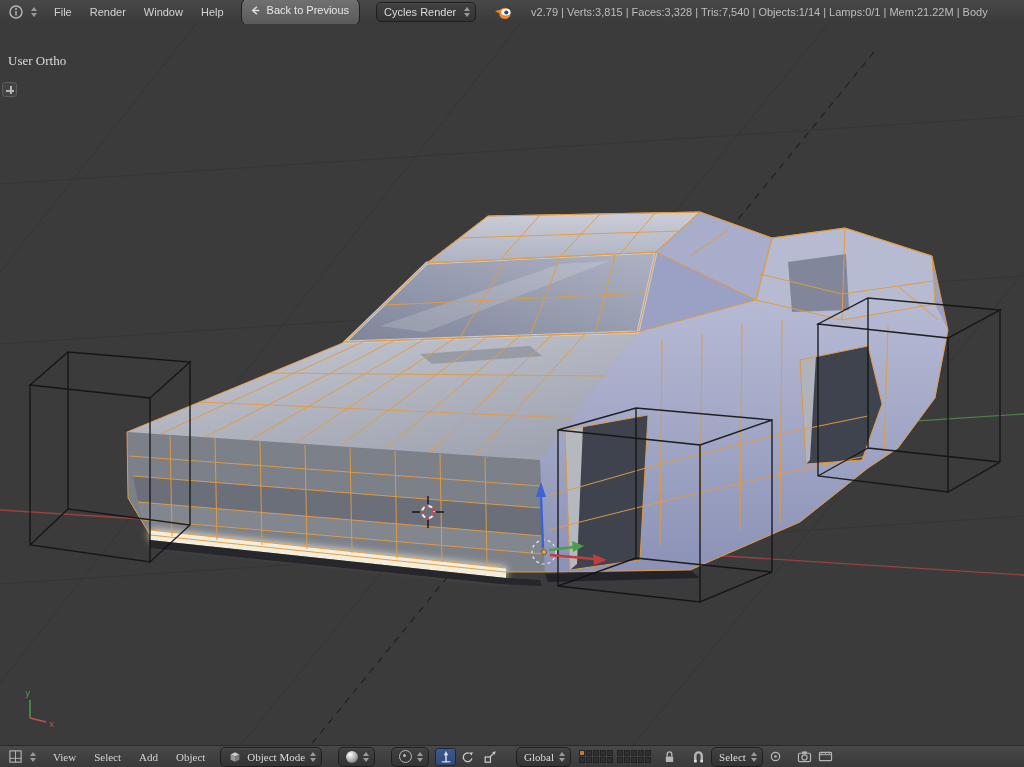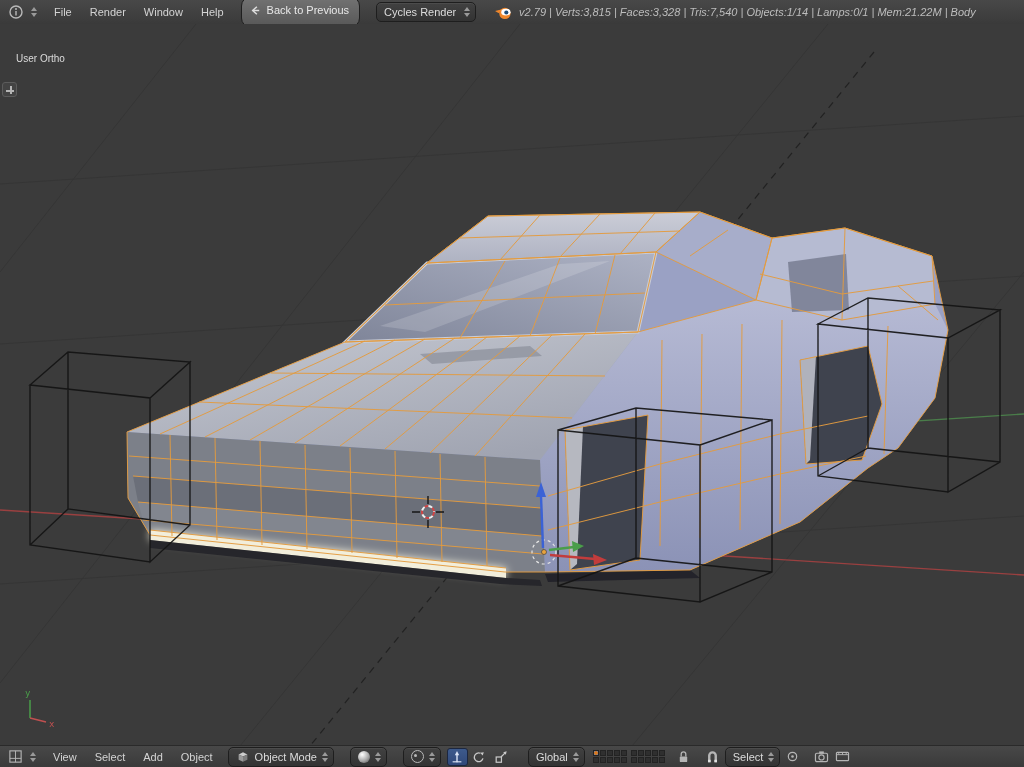--- a/index.html
+++ b/index.html
@@ -1,40 +1,40 @@
 <!DOCTYPE html>
 <html style="--wire: #e39b3f; --axis_x: #9a4040; --axis_y: #4a7d4a; --gizmo_x: #c23c3c; --gizmo_y: #4a9e4a; --gizmo_z: #3b62d6;"><head>
 <meta charset="utf-8">
 <style>
   html,body{margin:0;padding:0;width:1024px;height:767px;overflow:hidden;background:#3b3b3b;
     font-family:"Liberation Sans","DejaVu Sans",sans-serif;-webkit-font-smoothing:antialiased;}
   .bar{position:absolute;left:0;right:0;display:flex;align-items:center;
     background:linear-gradient(#484848,#3a3a3a);color:#cfcfcf;font-size:11px;}
   .topbar{top:0;height:24px;border-bottom:1px solid #262626;padding-left:4px;}
-  .bottombar{bottom:0;height:21px;border-top:1px solid #2a2a2a;padding-left:4px;}
+  .bottombar{bottom:0;height:21px;border-top:1px solid #2a2a2a;padding-left:4px;font-family:Liberation Serif, serif;}
   .menus{display:flex;align-items:flex-end;}
   .menus span{padding:0 9px;cursor:default;color:#d4d4d4;}
   .editor-btn{display:flex;align-items:center;gap:2px;padding:0 4px;margin-right:4px;}
   .steps{display:inline-flex;flex-direction:column;margin-left:5px;gap:2px;}
   .steps i{width:0;height:0;border-left:3px solid transparent;border-right:3px solid transparent;}
   .steps .up{border-bottom:4px solid #9a9a9a;}
   .steps .dn{border-top:4px solid #9a9a9a;}
   .pill{display:flex;align-items:center;gap:5px;margin-left:8px;height:32px;padding:0 10px 4px 7px;
     background:linear-gradient(#737373,#575757);border:1px solid #1f1f1f;border-radius:10px;
     color:#e8e8e8;font-size:11px;font-family:inherit;}
   .dd{display:flex;align-items:center;height:18px;padding:0 5px 0 7px;border-radius:5px;
     background:linear-gradient(#414141,#333333);border:1px solid #1e1e1e;color:#dcdcdc;
     box-shadow:inset 0 1px 0 rgba(255,255,255,.06);}
   .dd .dd-label{white-space:nowrap;}
   .engine-dd{margin-left:16px;min-width:86px;justify-content:space-between;}
   .blender-logo{margin-left:18px;display:flex;align-items:center;}
-  .stats{margin-left:6px;color:#bdbdbd;white-space:nowrap;font-style:italic;}
+  .stats{margin-left:18px;color:#bdbdbd;white-space:nowrap;}
   .viewport{position:absolute;top:24px;left:0;right:0;bottom:21px;background:#3b3b3b;overflow:hidden;}
   .viewport svg{position:absolute;inset:0;width:100%;height:100%;display:block;}
-  .vp-label{position:absolute;left:16px;top:29px;font-size:10px;color:#dcdcdc;}
+  .vp-label{position:absolute;left:8px;top:29px;font-size:13px;color:#dcdcdc;font-family:Liberation Serif, serif;}
   .plus-btn{position:absolute;left:2px;top:58px;width:15px;height:15px;border:1px solid #5c5c5c;
     border-radius:3px;background:#434343;padding:0;}
   .plus-btn::before{content:"";position:absolute;left:3px;top:6.5px;width:8px;height:2px;background:#b5b5b5;}
   .plus-btn::after{content:"";position:absolute;left:6.5px;top:3px;width:2px;height:8px;background:#b5b5b5;}
   .ibtn{display:flex;align-items:center;justify-content:center;width:21px;height:18px;padding:0;
     background:transparent;border:0;border-radius:3px;}
   .ibtn.active{background:linear-gradient(#3d5a8c,#31497a);border:1px solid #1c2740;}
   .btn-group{display:flex;align-items:center;gap:1px;margin-left:6px;}
   .sphere{width:12px;height:12px;border-radius:50%;
     background:radial-gradient(circle at 35% 30%,#ffffff,#a8a8a8 55%,#565656 95%);}

